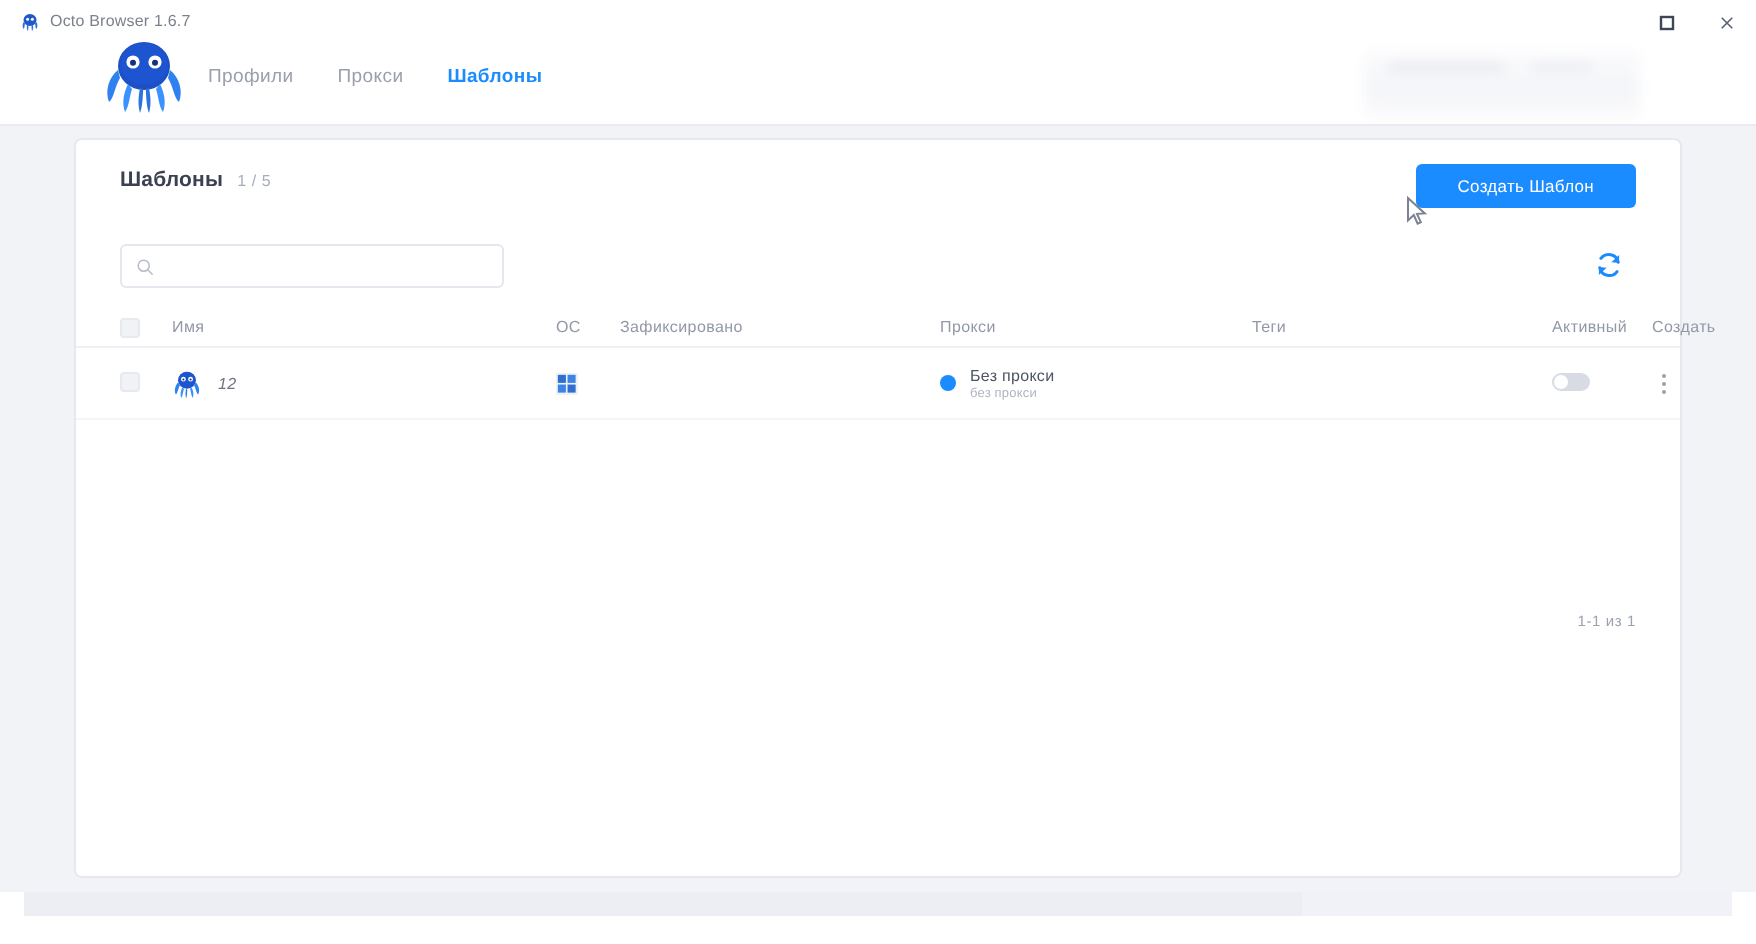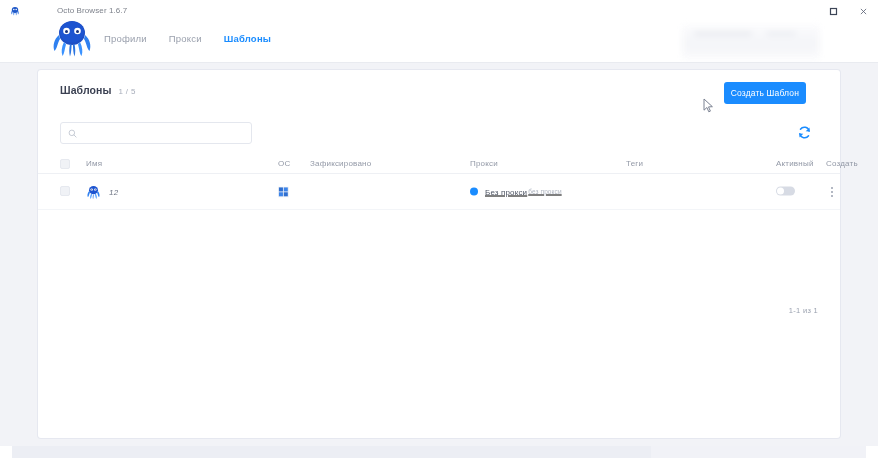--- a/index.html
+++ b/index.html
@@ -42,21 +42,20 @@
     display: inline-block;
   }
   .app-mini-logo svg { display: block; }
   .titlebar-text {
     font-size: 8px;
     color: #6a6f7a;
     letter-spacing: .1px;
     white-space: nowrap;
     filter: blur(.35px);
     opacity: .88;
-    margin-left: 32px;
   }
   .win-controls {
     position: absolute;
     right: 0; top: 0;
     height: 22px;
     display: flex;
     align-items: center;
   }
   .win-btn {
     width: 30px; height: 22px;
@@ -177,23 +176,23 @@
     letter-spacing: .1px;
   }
   .page-count {
     font-size: 8px;
     color: #a7adba;
     letter-spacing: .3px;
   }
 
   .btn-primary {
     position: absolute;
-    right: 12px; top: -2px;
+    right: 0; top: -2px;
     height: 22px;
-    padding: 0 7px;
+    padding: 0 21px;
     background: #1a8cff;
     color: #ffffff;
     border: none;
     border-radius: 3px;
     font-family: "Liberation Sans", sans-serif;
     font-size: 8.5px;
     letter-spacing: .15px;
     cursor: pointer;
     white-space: nowrap;
     display: flex;
@@ -313,21 +312,21 @@
     display: flex;
     align-items: center;
     gap: 7px;
   }
   .proxy-dot {
     width: 8px; height: 8px;
     border-radius: 50%;
     background: #1a8cff;
     flex: none;
   }
-  .proxy-lines { display: flex; gap: 1px; text-decoration: underline; }
+  .proxy-lines { display: flex; flex-direction: column; gap: 1px; }
   .proxy-title {
     font-size: 8px;
     color: #4d5464;
     letter-spacing: .15px;
   }
   .proxy-sub {
     font-size: 6.5px;
     color: #aeb4c0;
     letter-spacing: .1px;
   }

